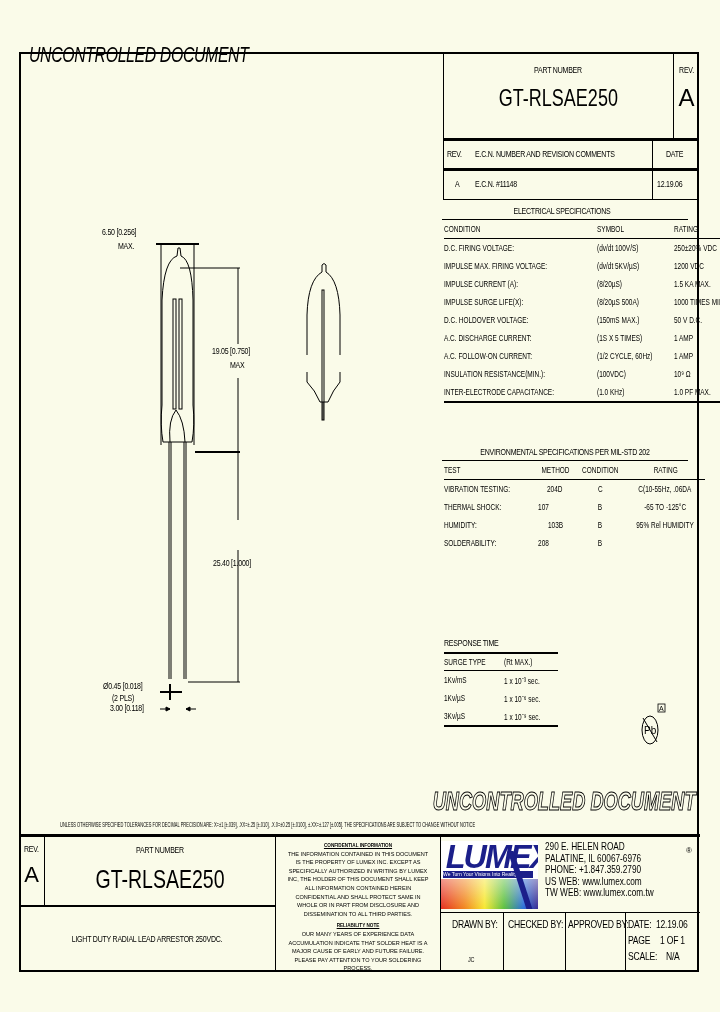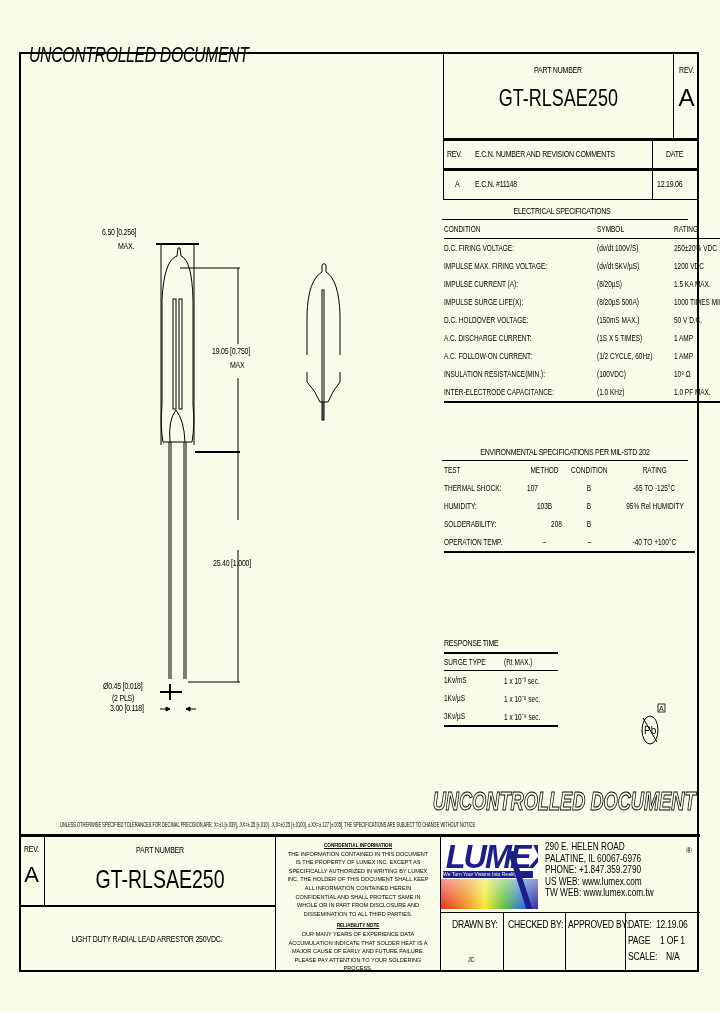--- a/index.html
+++ b/index.html
@@ -159,43 +159,43 @@
 <div class="txt c" style="left:442px;top:446px;width:246px;text-align:center;">ENVIRONMENTAL SPECIFICATIONS PER MIL-STD 202</div>
 <div class="hline" style="left:442px;top:460px;width:246px;"></div>
 <table class="spec" style="left:444px;top:461px;width:244px;">
   <tbody>
       <tr>
     <td style="width:84px"><span class="cell-inner">TEST</span></td>
     <td style="width:50px;text-align:left"><span class="cell-inner" style="transform-origin:center">METHOD</span></td>
     <td style="width:50px;text-align:center"><span class="cell-inner" style="transform-origin:center">CONDITION</span></td>
     <td style="text-align:center"><span class="cell-inner" style="transform-origin:center">RATING</span></td>
   </tr>
+  <tr style="border-top:1px solid #000">
+        <td><span class="cell-inner">VIBRATION TESTING:</span></td>
+        <td style="text-align:center"><span class="cell-inner" style="transform-origin:center">204D</span></td>
+        <td style="text-align:center"><span class="cell-inner" style="transform-origin:center">C</span></td>
+        <td style="text-align:center"><span class="cell-inner" style="transform-origin:center">C(10-55Hz, .06DA</span></td>
+      </tr>
   <tr>
         <td><span class="cell-inner">THERMAL SHOCK:</span></td>
         <td style=""><span class="cell-inner" style="transform-origin:center">107</span></td>
         <td style="text-align:center"><span class="cell-inner" style="transform-origin:center">B</span></td>
         <td style="text-align:center"><span class="cell-inner" style="transform-origin:center">-65  TO -125°C</span></td>
       </tr>
   <tr>
         <td><span class="cell-inner">HUMIDITY:</span></td>
         <td style="text-align:center"><span class="cell-inner" style="transform-origin:center">103B</span></td>
         <td style="text-align:center"><span class="cell-inner" style="transform-origin:center">B</span></td>
         <td style="text-align:right"><span class="cell-inner" style="transform-origin:center">95% Rel HUMIDITY</span></td>
       </tr>
   <tr>
         <td><span class="cell-inner">SOLDERABILITY:</span></td>
-        <td style="text-align:right"><span class="cell-inner" style="transform-origin:center">208</span></td>
+        <td style="text-align:left"><span class="cell-inner" style="transform-origin:center">208</span></td>
         <td style="text-align:center"><span class="cell-inner" style="transform-origin:center">B</span></td>
         <td style="text-align:center"><span class="cell-inner" style="transform-origin:center"></span></td>
-      </tr>
-  <tr style="border-bottom:2px solid #000">
-        <td><span class="cell-inner">OPERATION TEMP.</span></td>
-        <td style="text-align:center"><span class="cell-inner" style="transform-origin:center">–</span></td>
-        <td style="text-align:center"><span class="cell-inner" style="transform-origin:center">–</span></td>
-        <td style="text-align:center"><span class="cell-inner" style="transform-origin:center">-40  TO +100°C</span></td>
       </tr>
 </tbody>
   </table>
 
 <div class="txt" style="left:444px;top:637px;">RESPONSE TIME</div>
 <table class="spec" style="left:444px;top:652px;width:114px;border-top:2px solid #000;">
   <tbody>
       <tr style="border-bottom:1px solid #000">
     <td style="width:60px;height:16px"><span class="cell-inner">SURGE TYPE</span></td>
     <td style="height:16px"><span class="cell-inner">(Rt MAX.)</span></td>

